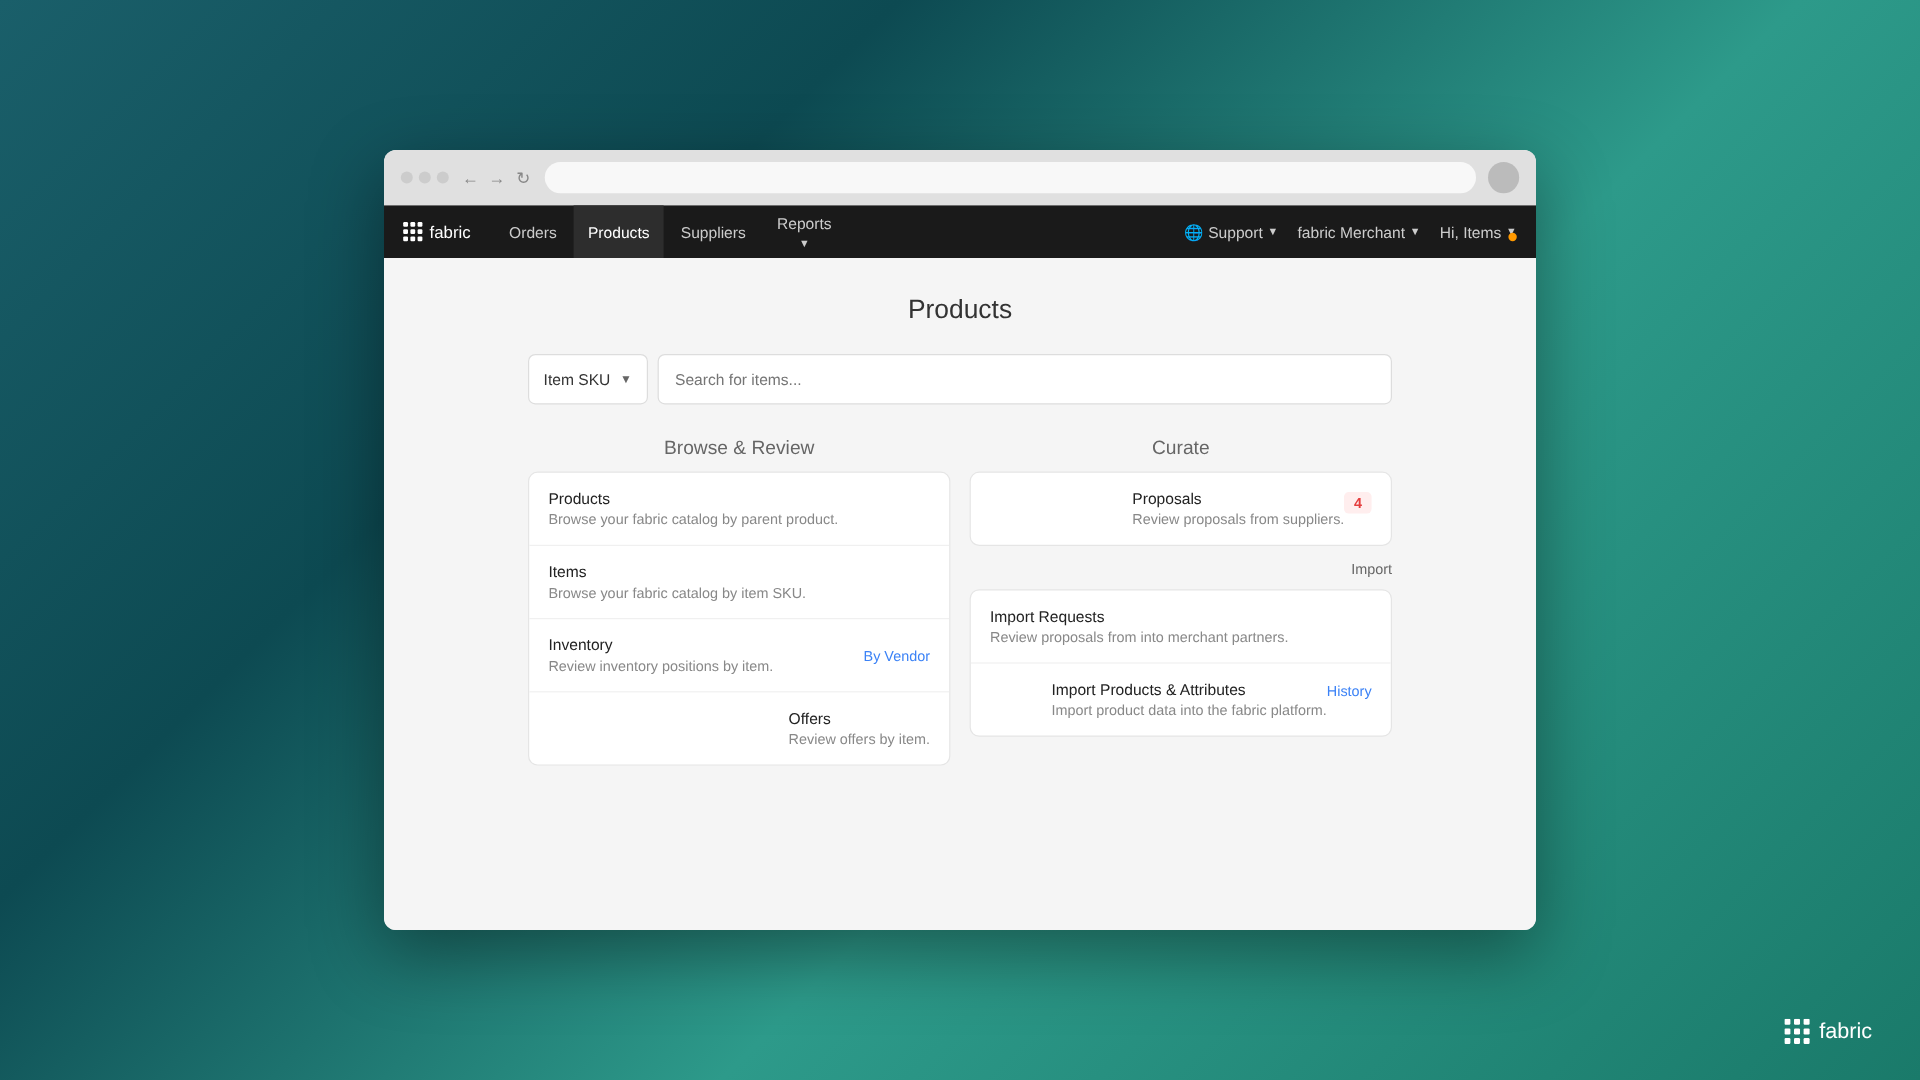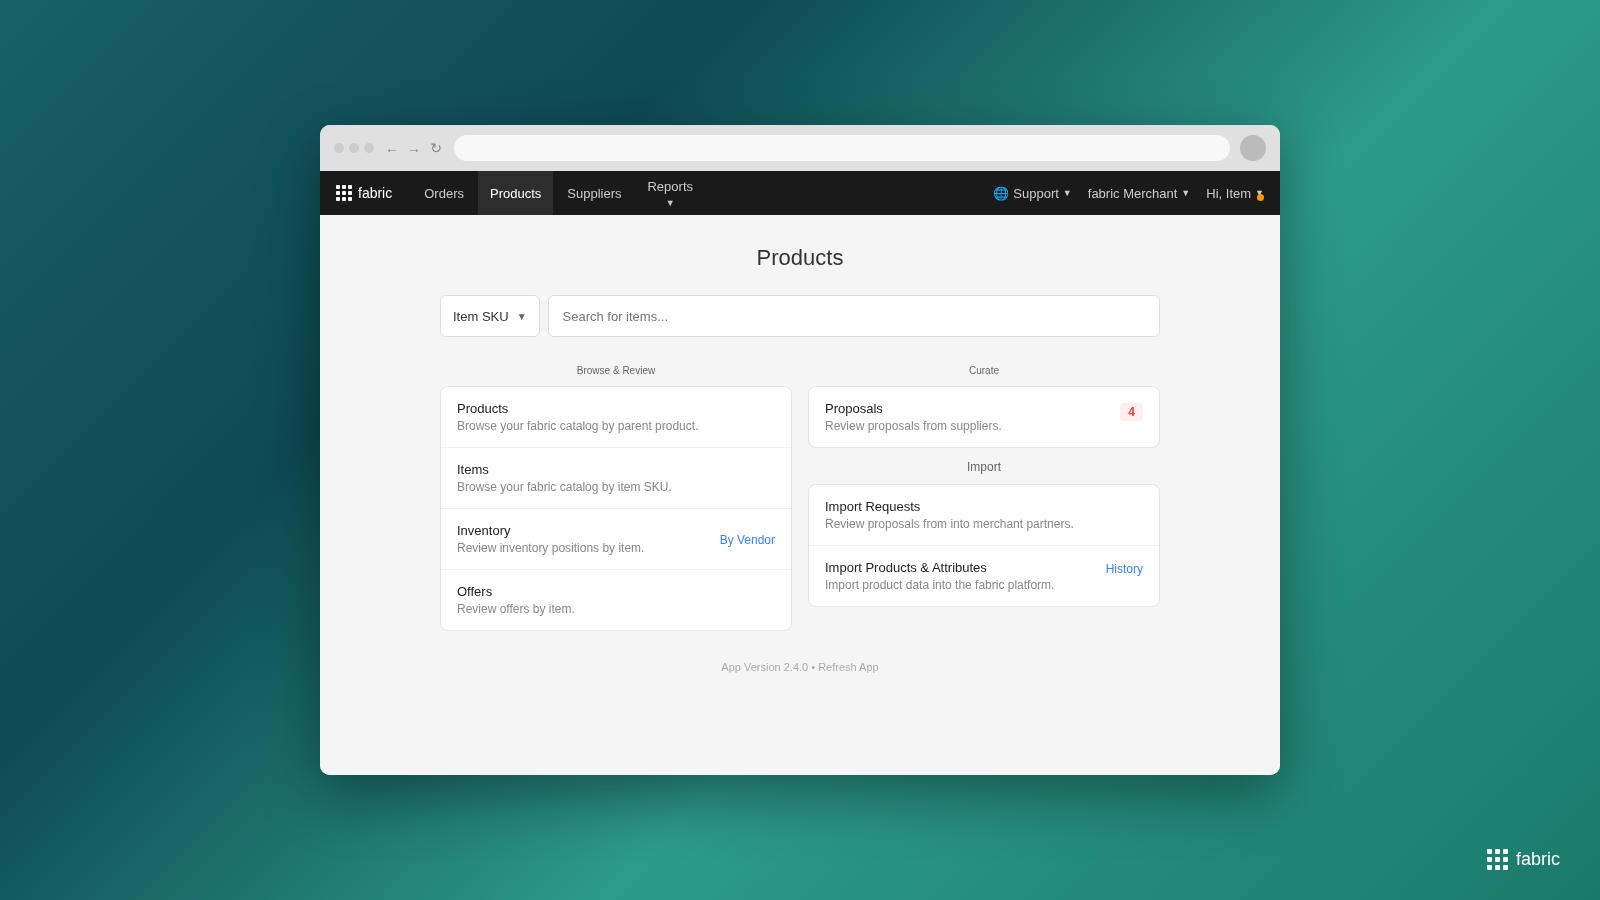--- a/index.html
+++ b/index.html
@@ -205,41 +205,42 @@
       display: flex;
       gap: 16px;
       max-width: 720px;
       margin: 0 auto;
     }
     .section-column {
       flex: 1;
     }
     .section-header {
       text-align: center;
-      font-size: 10px;
+      font-size: 16px;
       font-weight: 500;
       color: #666;
       margin-bottom: 10px;
     }
     .card-list {
       background: white;
       border: 1px solid #e5e5e5;
       border-radius: 8px;
       overflow: hidden;
     }
     .card-item {
       padding: 14px 16px;
       border-bottom: 1px solid #f0f0f0;
       cursor: pointer;
       display: flex;
       align-items: flex-start;
       justify-content: space-between;
     }
     .card-item:last-child {
       border-bottom: none;
+      justify-content: flex-end;
     }
     .card-item-text {}
     .card-item-title {
       font-size: 13px;
       font-weight: 500;
       color: #222;
       margin-bottom: 3px;
     }
     .card-item-desc {
       font-size: 12px;
@@ -265,21 +266,21 @@
       font-size: 12px;
       cursor: pointer;
       margin-top: 2px;
       white-space: nowrap;
       flex-shrink: 0;
       margin-left: 8px;
       align-self: center;
       text-align: center;
     }
     .section-divider {
-      text-align: center;
+      text-align: right;
       font-size: 12px;
       font-weight: 500;
       color: #666;
       margin: 12px 0 10px;
     }
     
     .footer {
       text-align: center;
       margin-top: 30px;
       padding-bottom: 16px;
@@ -374,21 +375,21 @@
         <div class="nav-right-item">
           <span class="globe-icon">🌐</span>
           <span>Support</span>
           <span class="arrow-down">▼</span>
         </div>
         <div class="nav-right-item">
           <span>fabric Merchant</span>
           <span class="arrow-down">▼</span>
         </div>
         <div class="nav-right-item" style="position:relative;">
-          <span>Hi, Item</span>
+          <span>Hi, Items</span>
           <span class="arrow-down">▼</span>
           <span class="notification-dot"></span>
         </div>
       </div>
     </nav>
 
     <div class="main-content">
       <h1 class="page-title">Products</h1>
 
       <div class="search-row">
@@ -467,23 +468,20 @@
               </div>
               <span class="card-item-link">History</span>
             </div>
 
           </div>
         </div>
 
       </div>
 
       <div class="footer">
-        <div class="footer-version">
-          <span>App Version 2.4.0 • Refresh App</span>
-        </div>
       </div>
 
     </div>
   </div>
 </div>
 
 <div class="fabric-watermark">
   <div class="watermark-grid">
     <div class="watermark-dot"></div>
       <div class="watermark-dot"></div>

